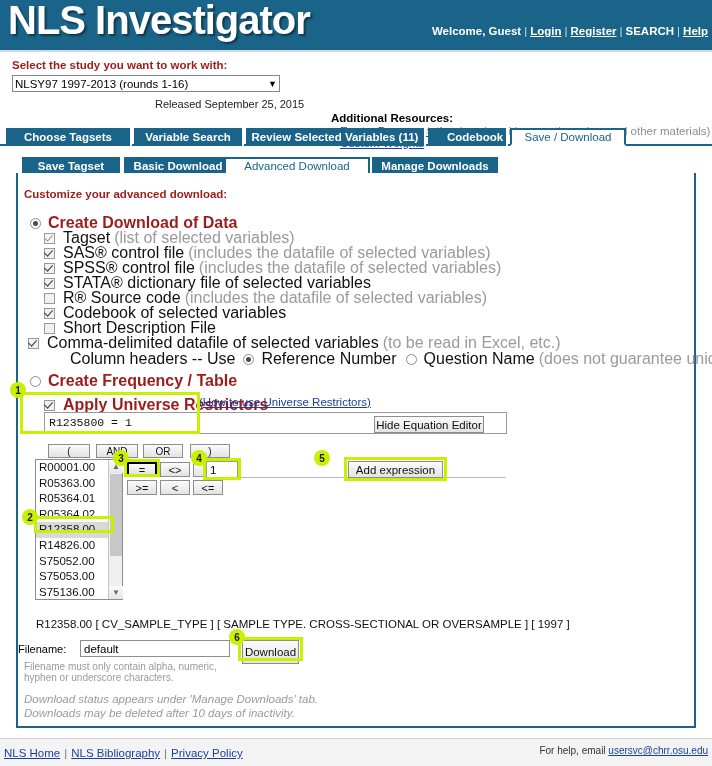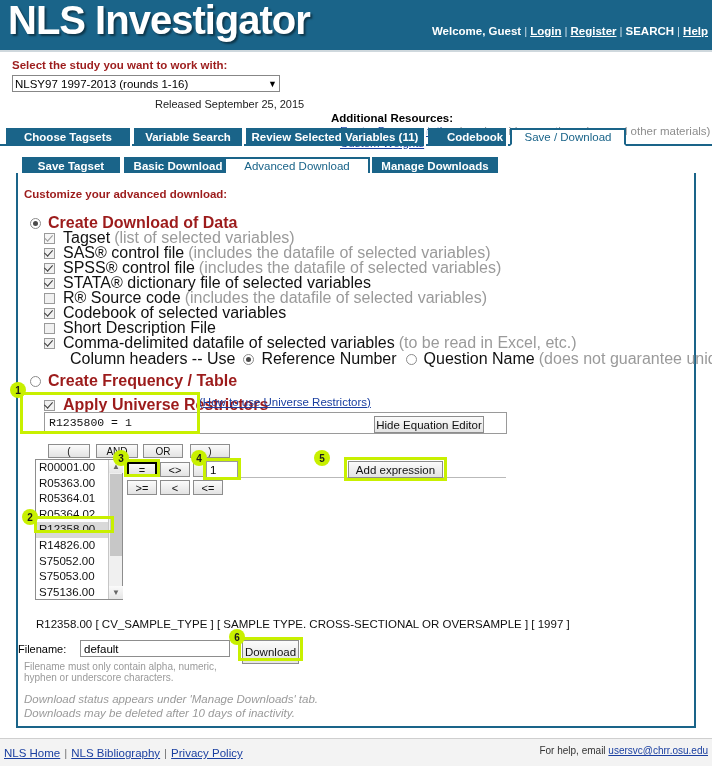--- a/index.html
+++ b/index.html
@@ -297,21 +297,21 @@
 <div class="row" style="left:44px;top:304px;">
   <span class="cb on"></span>
   <span class="lbl">Codebook of selected variables</span>
   <span class="grey" style="padding-left:4px;"></span>
 </div>
 <div class="row" style="left:44px;top:319px;">
   <span class="cb"></span>
   <span class="lbl">Short Description File</span>
   <span class="grey" style="padding-left:4px;"></span>
 </div>
-<div class="row" style="left:44px;top:334px;">
+<div class="row" style="left:28px;top:334px;">
   <span class="cb on"></span>
   <span class="lbl">Comma-delimited datafile of selected variables</span>
   <span class="grey" style="padding-left:4px;">(to be read in Excel, etc.)</span>
 </div>
 
 <div class="row" style="left:70px;top:350px;">
   <span class="lbl">Column headers -- Use</span>
   <span class="rb on" style="margin-left:8px;"></span>
   <span class="lbl">Reference Number</span>
   <span class="rb" style="margin-left:9px;"></span>

